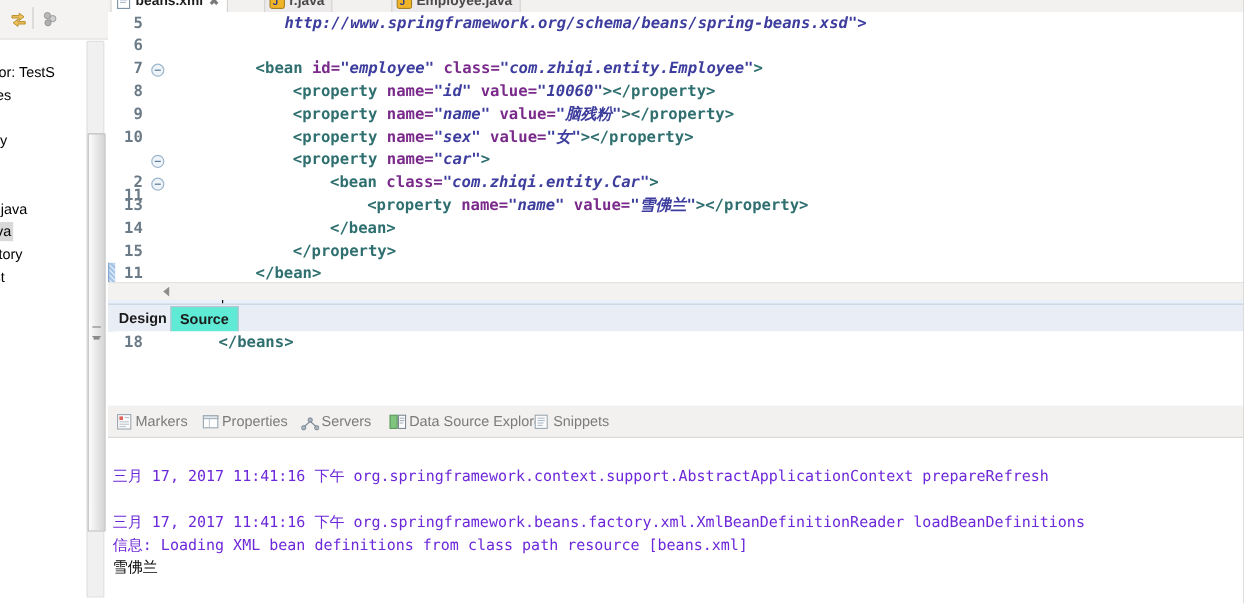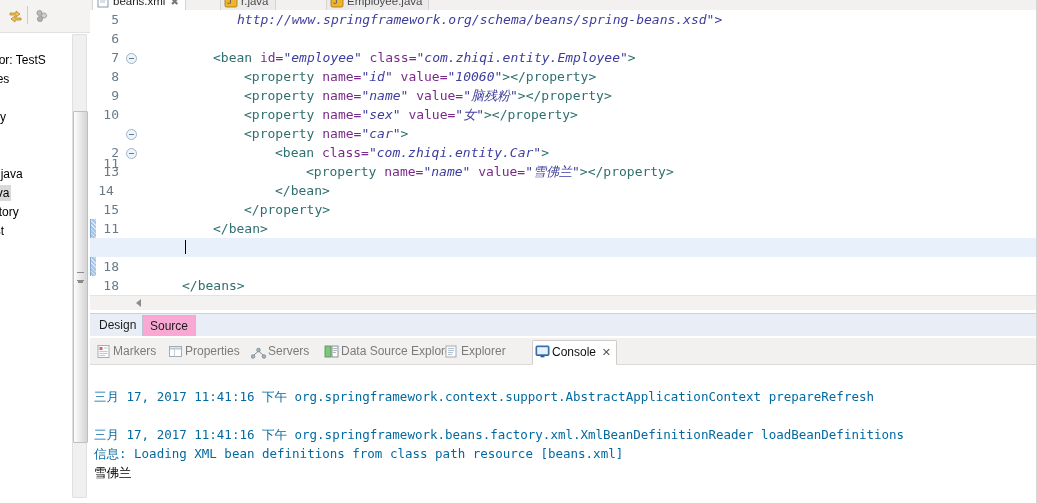--- a/index.html
+++ b/index.html
@@ -95,22 +95,23 @@
     width: 7px; height: 7px;
     border-top: 1px solid #8a8a8a;
     border-bottom: 1px solid #8a8a8a;
     box-shadow: 0 3px 0 -1px #8a8a8a;
   }
 
   
   .editor-pane {
     position: absolute;
     left: 90px; top: 0;
-    width: 947px; height: 336px;
+    width: 947px; height: 276px;
     background: #fff;
+    font-weight: bold;
   }
   .editor-tabs {
     position: absolute;
     left: 0; top: 0;
     width: 947px; height: 10px;
     overflow: hidden;
     background: #f2f1f0;
   }
   .etab {
     position: absolute;
@@ -257,21 +258,21 @@
     position: absolute;
     top: 1px;
     height: 20px;
     line-height: 20px;
     padding: 0 7px;
     font-size: 12px;
     color: #1b1b1b;
     font-family: "Liberation Sans", sans-serif;
   }
   .ftab.active {
-    background: #f9a8d4;
+    background: #5eead4;
     border-left: 1px solid #b9c4d2;
     border-right: 1px solid #b9c4d2;
     border-top: 1px solid #b9c4d2;
   }
 
   
   .bottom-pane {
     position: absolute;
     left: 90px; top: 338px;
     width: 947px; height: 165px;
@@ -340,21 +341,21 @@
     font-family: "Liberation Sans", sans-serif;
     font-size: 12.5px;
     color: #000;
   }
   .console-line {
     position: absolute;
     left: 4px;
     white-space: pre;
     font-family: "DejaVu Sans Mono", monospace;
     font-size: 12.5px;
-    color: #0369a1;
+    color: #6d28d9;
     line-height: 19px;
     height: 19px;
   }
   .console-line.black { color: #000; }
 
   
   .right-edge {
     position: absolute;
     right: 0; top: 0;
     width: 1px; height: 503px;
@@ -435,21 +436,21 @@
           <div class="lineno" style="top: 38px;">7</div>
           <div class="foldmark" style="top: 43px;"></div>
           <div class="lineno" style="top: 57px;">8</div>
           <div class="lineno" style="top: 76px;">9</div>
           <div class="lineno" style="top: 95px;">10</div>
           <div class="lineno" style="top: 114px; margin-top: 30px;">11</div>
           <div class="foldmark" style="top: 119px;"></div>
           <div class="lineno" style="top: 133px;">2</div>
           <div class="foldmark" style="top: 138px;"></div>
           <div class="lineno" style="top: 152px;">13</div>
-          <div class="lineno" style="top: 171px; text-align: center;">14</div>
+          <div class="lineno" style="top: 171px;">14</div>
           <div class="lineno" style="top: 190px;">15</div>
           <div class="lineno" style="top: 209px;">11</div>
           <div class="lineno" style="top: 228px;">17</div>
           <div class="lineno" style="top: 247px;">18</div>
           <div class="lineno" style="top: 266px;">18</div>
         </div>
       <div class="hl-current-row" style="top: 228px;"></div>
         <div class="code-lines">
 
       <div class="cline" style="top: 0px; left: 99px;"><span class="tk-url">http://www.springframework.org/schema/beans/spring-beans.xsd"&gt;</span></div>
@@ -510,26 +511,21 @@
               <circle cx="13" cy="12.5" r="1.8" fill="#aab6c0" stroke="#6f7c88" stroke-width="0.7"></circle>
             </svg></span><span>Servers</span></div>
         <div class="bp-tab" style="left: 232px;"><span class="btico"><svg width="15" height="15" viewBox="0 0 15 15">
               <rect x="1" y="2" width="6" height="11" fill="#7fc47f" stroke="#4f8f4f" stroke-width="0.8"></rect>
               <rect x="8" y="2" width="6" height="11" fill="#fbfbfb" stroke="#6f7c88" stroke-width="0.8"></rect>
               <path d="M9 4.5 H13 M9 6.5 H13 M9 8.5 H12" stroke="#9aa6b0" stroke-width="0.8"></path>
             </svg></span><span>Data Source Explorer</span></div>
         <div class="bp-tab" style="left: 352px;"><span class="btico"><svg width="15" height="15" viewBox="0 0 15 15">
               <rect x="2" y="2" width="10" height="11" fill="#fbfbfb" stroke="#9aa6b0" stroke-width="0.9"></rect>
               <path d="M4 4.5 H10 M4 6.5 H10 M4 8.5 H9 M4 10.5 H8" stroke="#9fb2c4" stroke-width="0.8"></path>
-            </svg></span><span>Explorer</span></div>
-        <div class="bp-tab active" style="left: 442px;"><span class="btico"><svg width="15" height="15" viewBox="0 0 15 15">
-              <rect x="1" y="2" width="13" height="9.5" rx="1" fill="#3f7fbf" stroke="#2a5c91" stroke-width="0.9"></rect>
-              <rect x="2.2" y="3.2" width="10.6" height="7" fill="#e8f1fa"></rect>
-              <path d="M5.5 12.6 H9.5" stroke="#2a5c91" stroke-width="1.4"></path>
-            </svg></span><span>Console</span><span class="btclose">✕</span></div>
+            </svg></span><span>Snippets</span></div>
       </div>
 
     <div class="console-body">
 
     <div class="console-line" style="top: 22px;">三月 17, 2017 11:41:16 下午 org.springframework.context.support.AbstractApplicationContext prepareRefresh</div>
         <div class="console-line" style="top: 60px;">三月 17, 2017 11:41:16 下午 org.springframework.beans.factory.xml.XmlBeanDefinitionReader loadBeanDefinitions</div>
         <div class="console-line" style="top: 79px;">信息: Loading XML bean definitions from class path resource [beans.xml]</div>
         <div class="console-line black" style="top: 98px;">雪佛兰</div>
       </div>
   </div>

